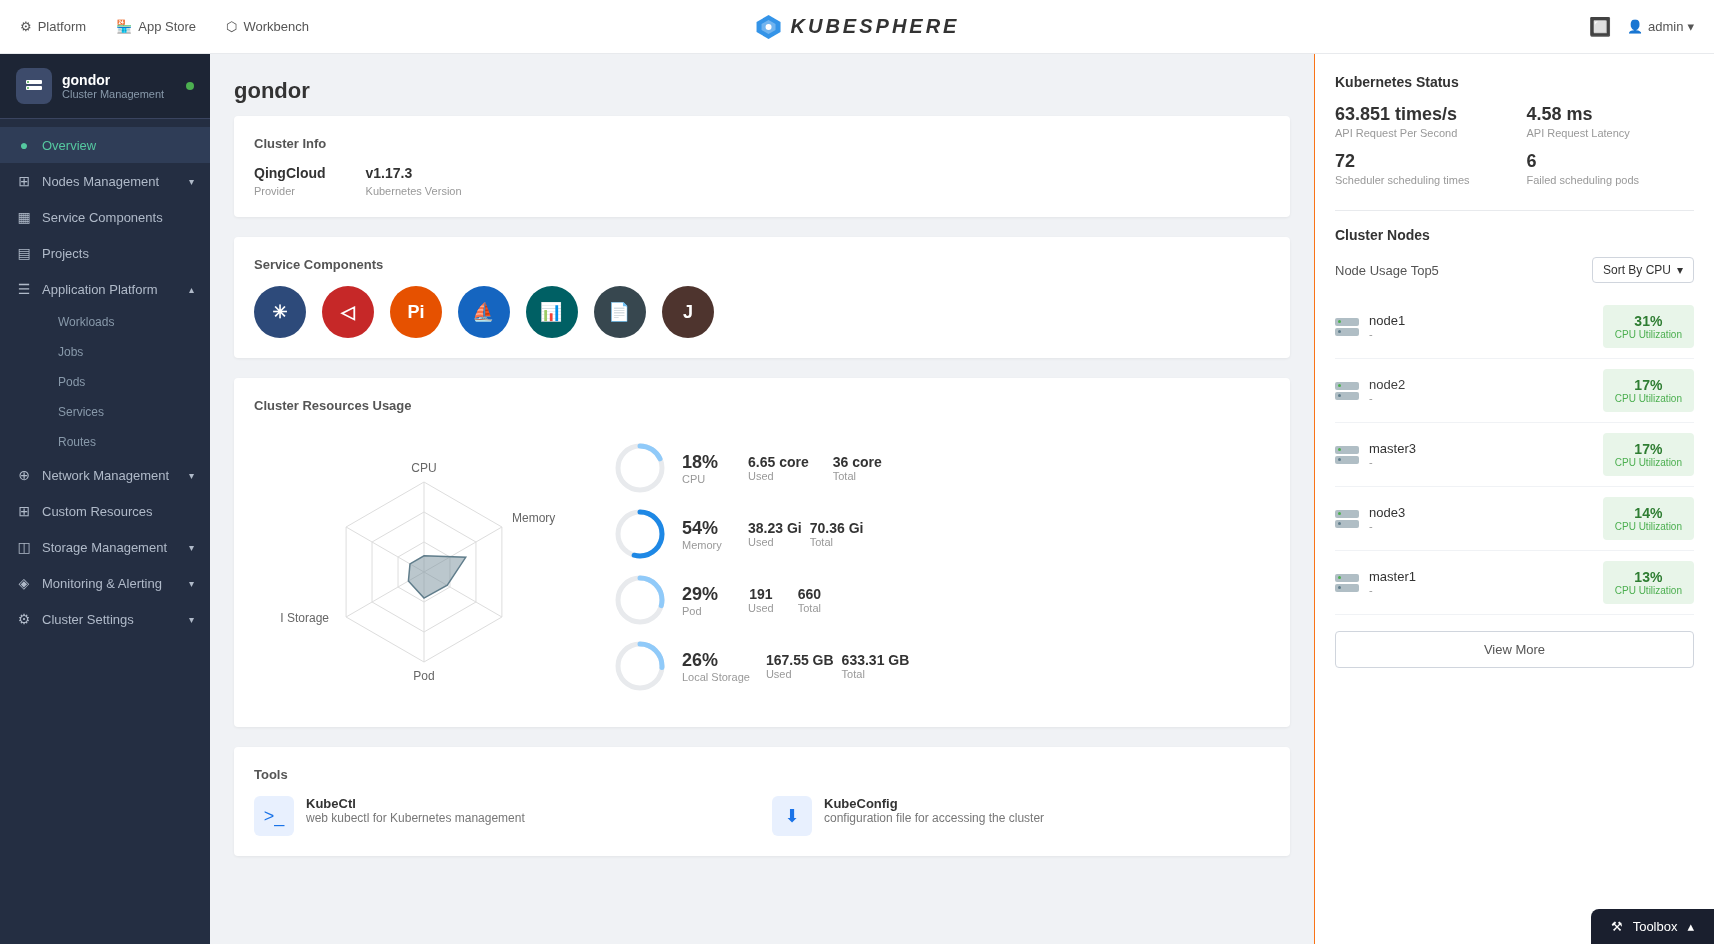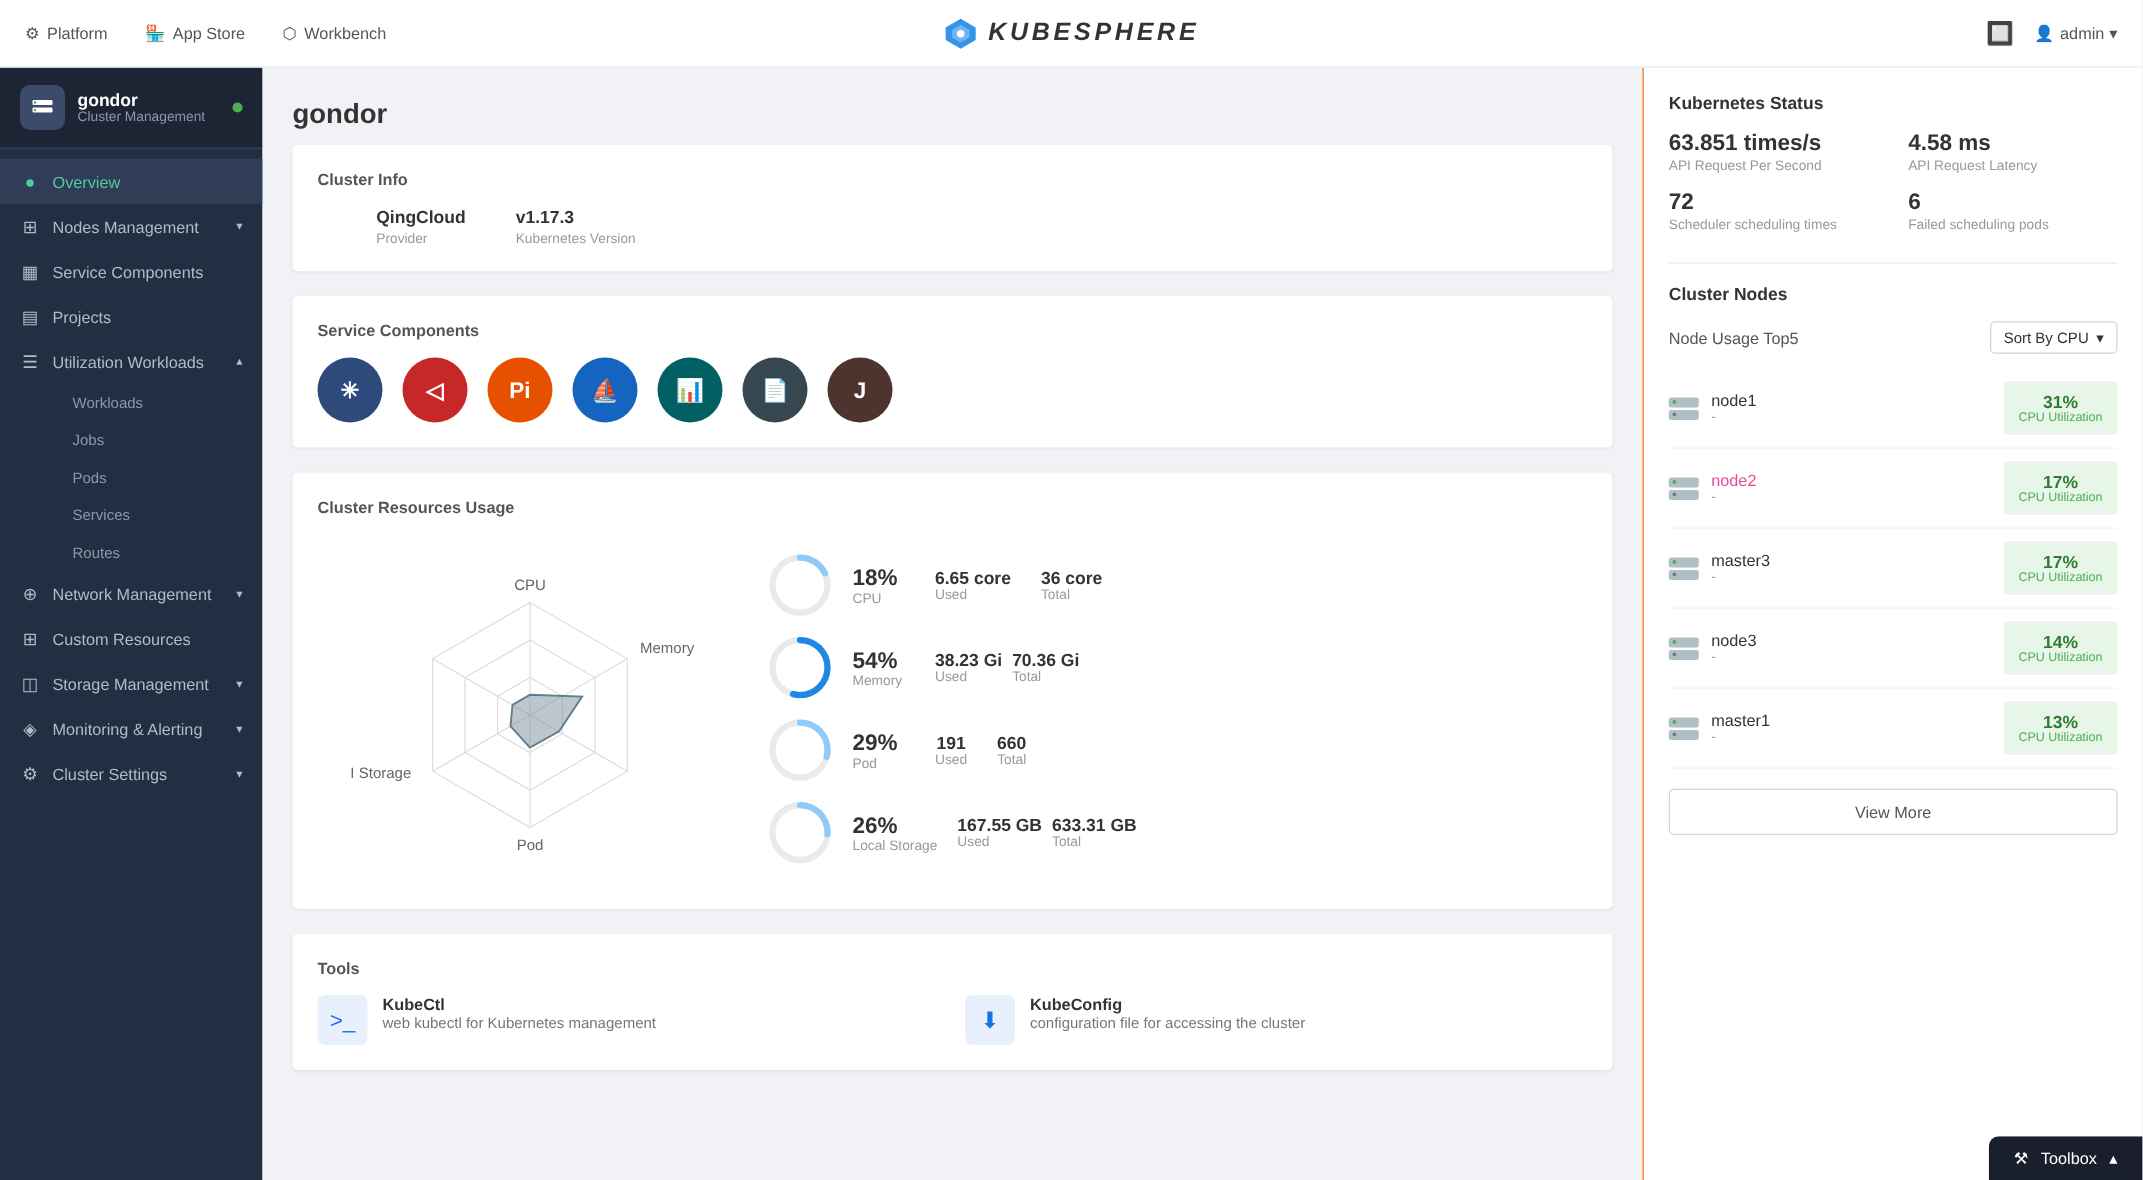--- a/index.html
+++ b/index.html
@@ -77,21 +77,21 @@
     .card {
       background: #fff;
       border-radius: 4px;
       padding: 20px;
       margin-bottom: 20px;
       box-shadow: 0 1px 3px rgba(0,0,0,0.06);
     }
     .card-title { font-size: 13px; font-weight: 600; color: #555; margin-bottom: 14px; }
 
     
-    .cluster-info-row { display: flex; gap: 40px; margin-left: 47px; }
+    .cluster-info-row { display: flex; gap: 40px; }
     .info-item label { font-size: 11px; color: #999; display: block; margin-top: 4px; }
     .info-item .val { font-size: 14px; font-weight: 600; color: #333; }
 
     
     .service-icons { display: flex; gap: 16px; flex-wrap: wrap; }
 
     
     .resource-layout { display: flex; gap: 20px; }
     .radar-container { flex: 0 0 340px; position: relative; height: 280px; display: flex; align-items: center; justify-content: center; }
     .metrics-container { flex: 1; display: flex; flex-direction: column; gap: 14px; justify-content: center; }
@@ -211,21 +211,21 @@
       <div class="menu-item">
         <span class="menu-icon">▦</span>
         <span>Service Components</span>
       </div>
       <div class="menu-item">
         <span class="menu-icon">▤</span>
         <span>Projects</span>
       </div>
       <div class="menu-item">
         <span class="menu-icon">☰</span>
-        <span>Utilization Workloads</span>
+        <span>Application Platform</span>
         <span class="menu-chevron">▴</span>
       </div>
       <div class="sub-menu">
         <div class="sub-item">Workloads</div>
         <div class="sub-item">Jobs</div>
         <div class="sub-item">Pods</div>
         <div class="sub-item">Services</div>
         <div class="sub-item">Routes</div>
       </div>
       <div class="menu-item">
@@ -482,21 +482,21 @@
           <div style="display: flex; align-items: center; gap: 10px; padding: 10px 0px; border-bottom: 1px solid rgb(240, 242, 245);">
     <div style="display:flex;flex-direction:column;gap:2px;flex-shrink:0;">
       <div style="width:24px;height:8px;background:#b0bec5;border-radius:2px;display:flex;align-items:center;gap:2px;padding:2px 3px;">
         <div style="width:3px;height:3px;background:#4caf50;border-radius:50%;"></div>
       </div>
       <div style="width:24px;height:8px;background:#b0bec5;border-radius:2px;display:flex;align-items:center;gap:2px;padding:2px 3px;">
         <div style="width:3px;height:3px;background:#607d8b;border-radius:50%;"></div>
       </div>
     </div>
     <div style="flex:1;">
-      <div style="font-size:13px;font-weight:500;color:#ec4899;">node2</div>
+      <div style="font-size:13px;font-weight:500;color:#404040;">node2</div>
       <div style="font-size:11px;color:#999;">-</div>
     </div>
     <div style="padding:8px 12px;border-radius:4px;background:#e8f5e9;text-align:center;min-width:90px;">
       <div style="font-size:14px;font-weight:700;color:#2e7d32;">17%</div>
       <div style="font-size:10px;color:#4caf50;">CPU Utilization</div>
     </div>
   </div>
           <div style="display: flex; align-items: center; gap: 10px; padding: 10px 0px; border-bottom: 1px solid rgb(240, 242, 245);">
     <div style="display:flex;flex-direction:column;gap:2px;flex-shrink:0;">
       <div style="width:24px;height:8px;background:#b0bec5;border-radius:2px;display:flex;align-items:center;gap:2px;padding:2px 3px;">

